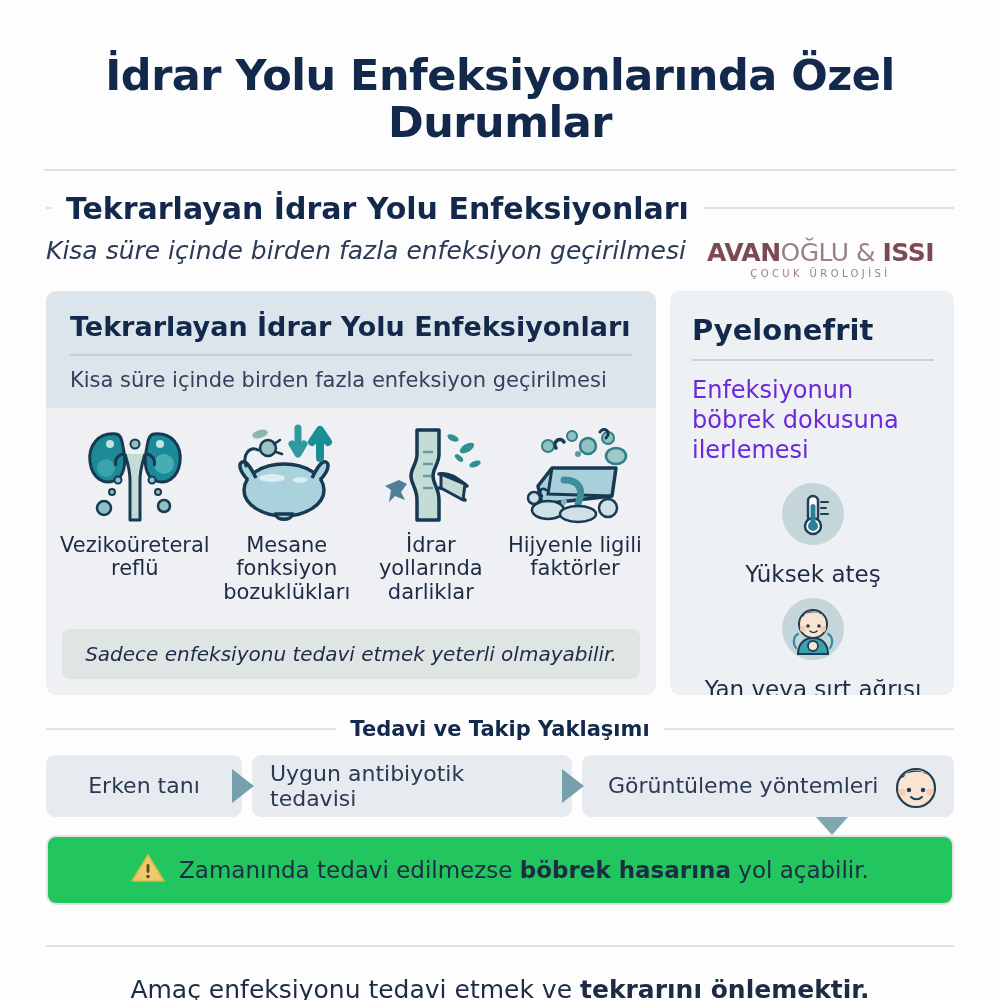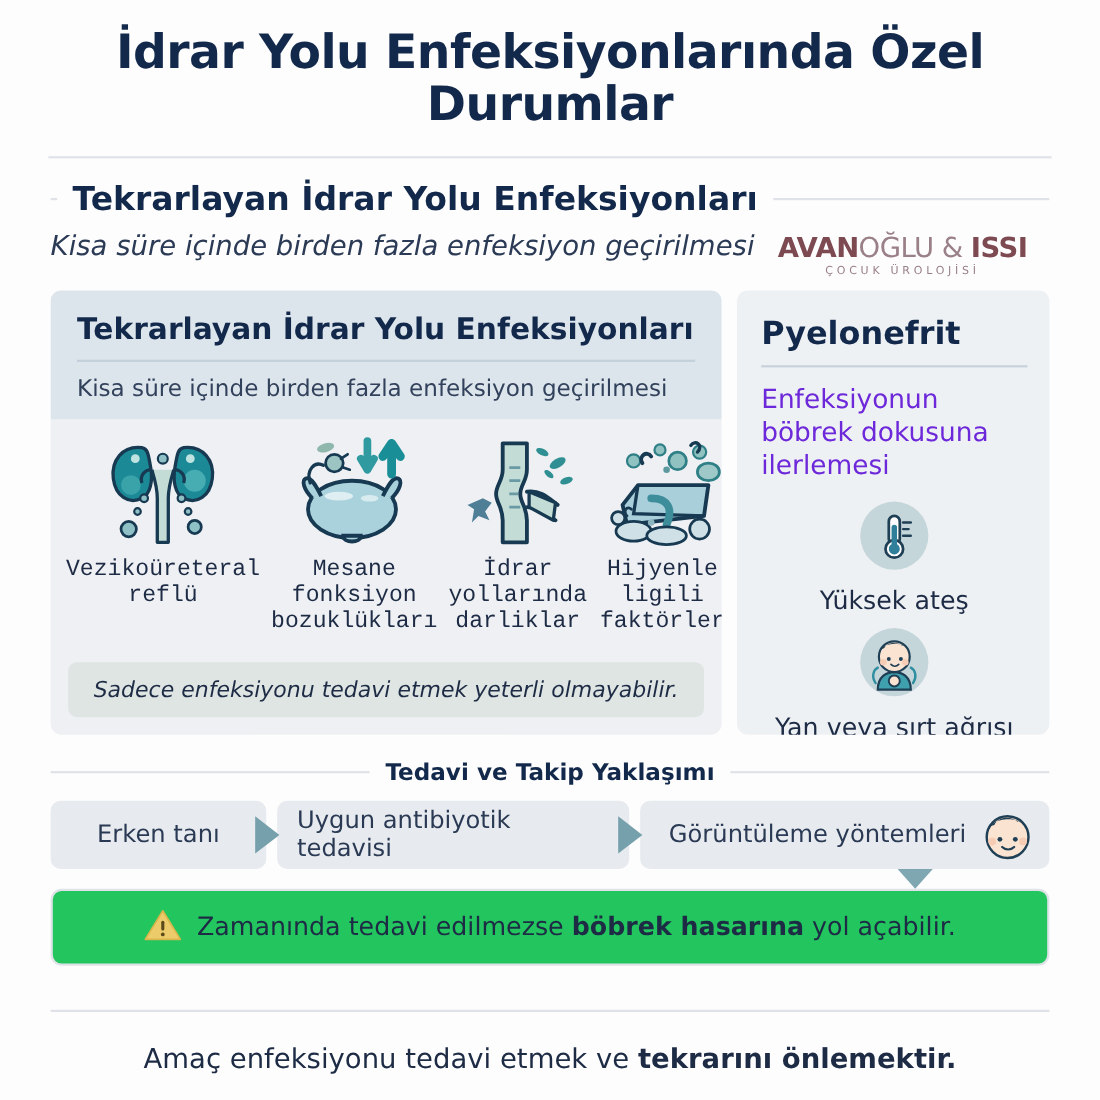--- a/index.html
+++ b/index.html
@@ -16,21 +16,21 @@
     padding: 0 22px;
   }
 
   
   .main-title {
     text-align: center;
     font-size: 43px;
     font-weight: bold;
     color: #13294b;
     letter-spacing: -0.5px;
-    padding-top: 25px;
+    padding-top: 52px;
     line-height: 1.1;
   }
   .rule-top {
     height: 2px;
     background: #dfe3e8;
     margin: 22px 22px 0 22px;
   }
 
   
   .sec-head {
@@ -127,21 +127,20 @@
     display: flex;
     align-items: center;
     justify-content: center;
   }
   .icon-label {
     font-size: 21px;
     color: #1d2b45;
     line-height: 1.12;
     margin-top: 8px;
     padding: 0 4px;
-    font-family: Liberation Mono, monospace;
   }
 
   .note-bar {
     position: absolute;
     left: 16px; right: 16px; bottom: 16px;
     background: #dfe5e3;
     border-radius: 8px;
     padding: 13px 18px;
     font-size: 20px;
     font-style: italic;

